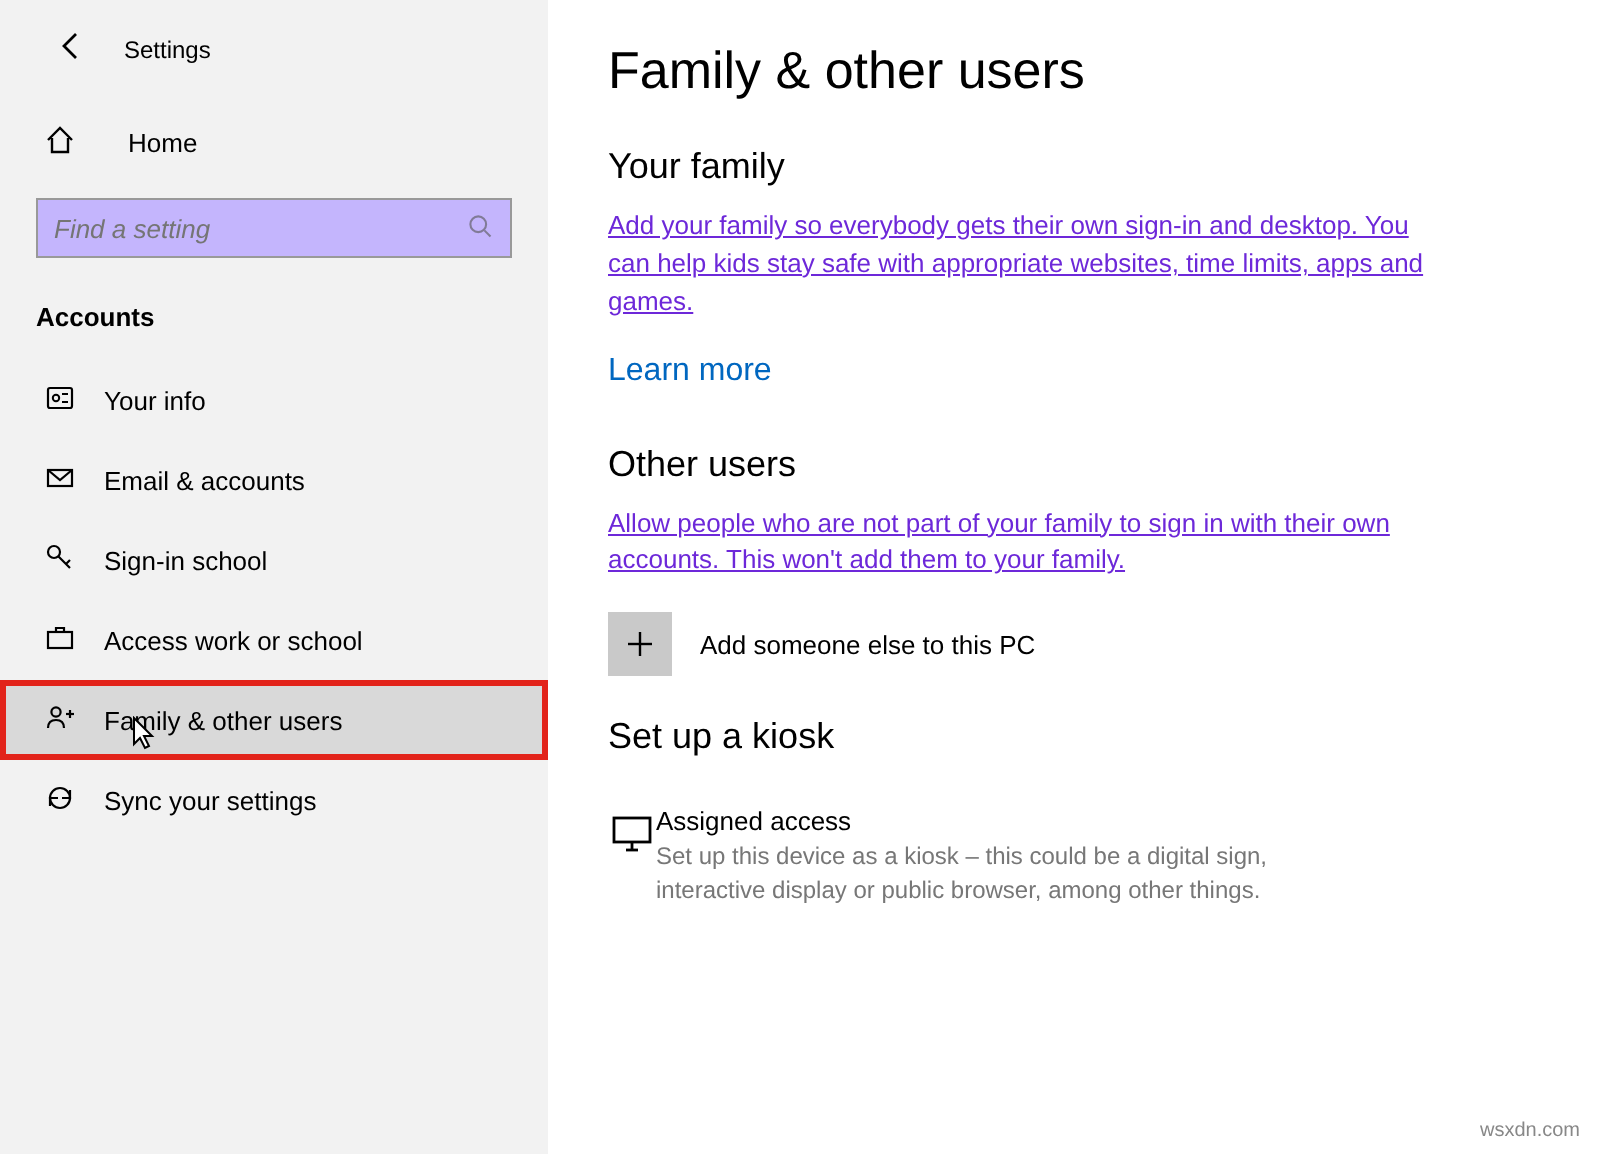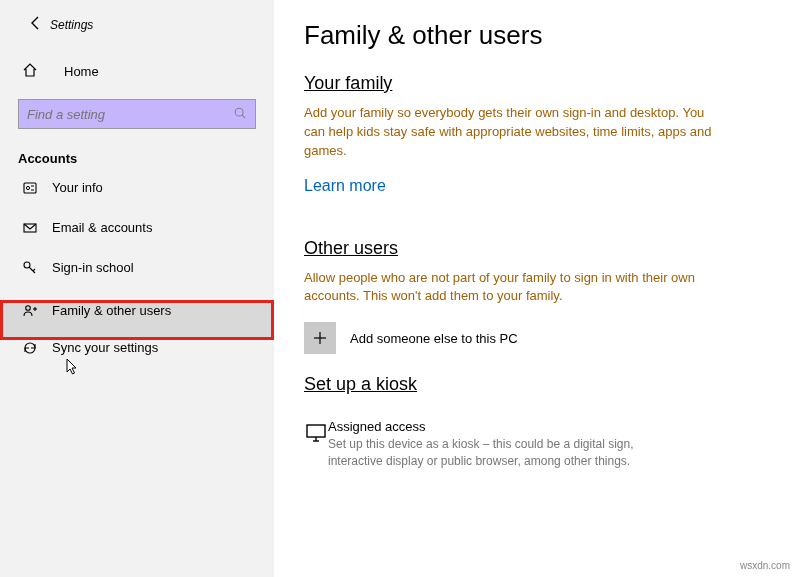--- a/index.html
+++ b/index.html
@@ -16,23 +16,22 @@
     .sidebar {
       width: 274px;
       background: #f2f2f2;
       display: flex;
       flex-direction: column;
       padding-top: 15px;
     }
     .back-row {
       display: flex;
       align-items: center;
-      gap: 6px;
+      gap: 18px;
       padding: 0 18px 10px 28px;
-      font-style: italic;
     }
     .back-arrow { width: 16px; height: 16px; }
     .app-title { font-size: 12px; }
     .home-row {
       display: flex;
       align-items: center;
       gap: 26px;
       padding: 10px 18px 10px 22px;
       margin-top: 8px;
     }
@@ -56,40 +55,41 @@
       color: #555;
     }
     .search-icon { width: 14px; height: 14px; opacity: .6; }
     .category {
       font-weight: bold;
       font-size: 13px;
       padding: 8px 18px 14px 18px;
     }
     .nav-item {
       display: flex;
+      align-items: center;
       gap: 14px;
       padding: 0 18px 0 22px;
       height: 40px;
       cursor: default;
     }
     .nav-item .nav-icon { width: 16px; height: 16px; flex-shrink: 0; }
     .nav-item.selected {
       background: #d9d9d9;
       border: 3px solid #e2231a;
       padding-left: 19px;
     }
     .nav-label { font-size: 13px; }
     .main {
       flex: 1;
       padding: 20px 30px 0 30px;
       overflow: hidden;
     }
     .page-title { font-size: 26px; font-weight: 350; margin-bottom: 22px; }
-    .section-title { font-size: 18px; font-weight: 400; margin: 17px 0 10px 0; text-decoration: underline; }
-    .body-text { font-size: 13px; color: #a16207; line-height: 1.45; margin-bottom: 16px; max-width: 420px; }
+    .section-title { font-size: 18px; font-weight: 400; margin: 1px 0 10px 0; }
+    .body-text { font-size: 13px; color: #6d28d9; line-height: 1.45; margin-bottom: 16px; max-width: 420px; text-decoration: underline; }
     .add-row {
       display: flex;
       align-items: center;
       gap: 14px;
       margin-bottom: 12px;
     }
     .plus-tile {
       width: 32px; height: 32px;
       background: #c9c9c9;
       display: flex; align-items: center; justify-content: center;
@@ -166,20 +166,27 @@
   </div>
 
   <div class="nav-item">
     <span><svg class="nav-icon" viewBox="0 0 16 16">
           <circle cx="5" cy="5" r="3" stroke="#000" stroke-width="1.1" fill="none"></circle>
           <path d="M7 7 L13 13 M11 11 L13 9" stroke="#000" stroke-width="1.1" fill="none"></path>
         </svg></span>
     <span class="nav-label">Sign-in school</span>
   </div>
 
+  <div class="nav-item">
+    <span><svg class="nav-icon" viewBox="0 0 16 16">
+          <rect x="2" y="5" width="12" height="8" stroke="#000" stroke-width="1.1" fill="none"></rect>
+          <path d="M6 5 V3 H10 V5" stroke="#000" stroke-width="1.1" fill="none"></path>
+        </svg></span>
+    <span class="nav-label">Access work or school</span>
+  </div>
 
   <div class="nav-item selected">
     <span><svg class="nav-icon" viewBox="0 0 16 16">
           <circle cx="6" cy="5" r="2.3" stroke="#000" stroke-width="1.1" fill="none"></circle>
           <path d="M2 13 C2 10 4 9 6 9 C8 9 10 10 10 13" stroke="#000" stroke-width="1.1" fill="none"></path>
           <line x1="11" y1="6" x2="15" y2="6" stroke="#000" stroke-width="1.1"></line>
           <line x1="13" y1="4" x2="13" y2="8" stroke="#000" stroke-width="1.1"></line>
         </svg></span>
     <span class="nav-label">Family &amp; other users</span>
   </div>

